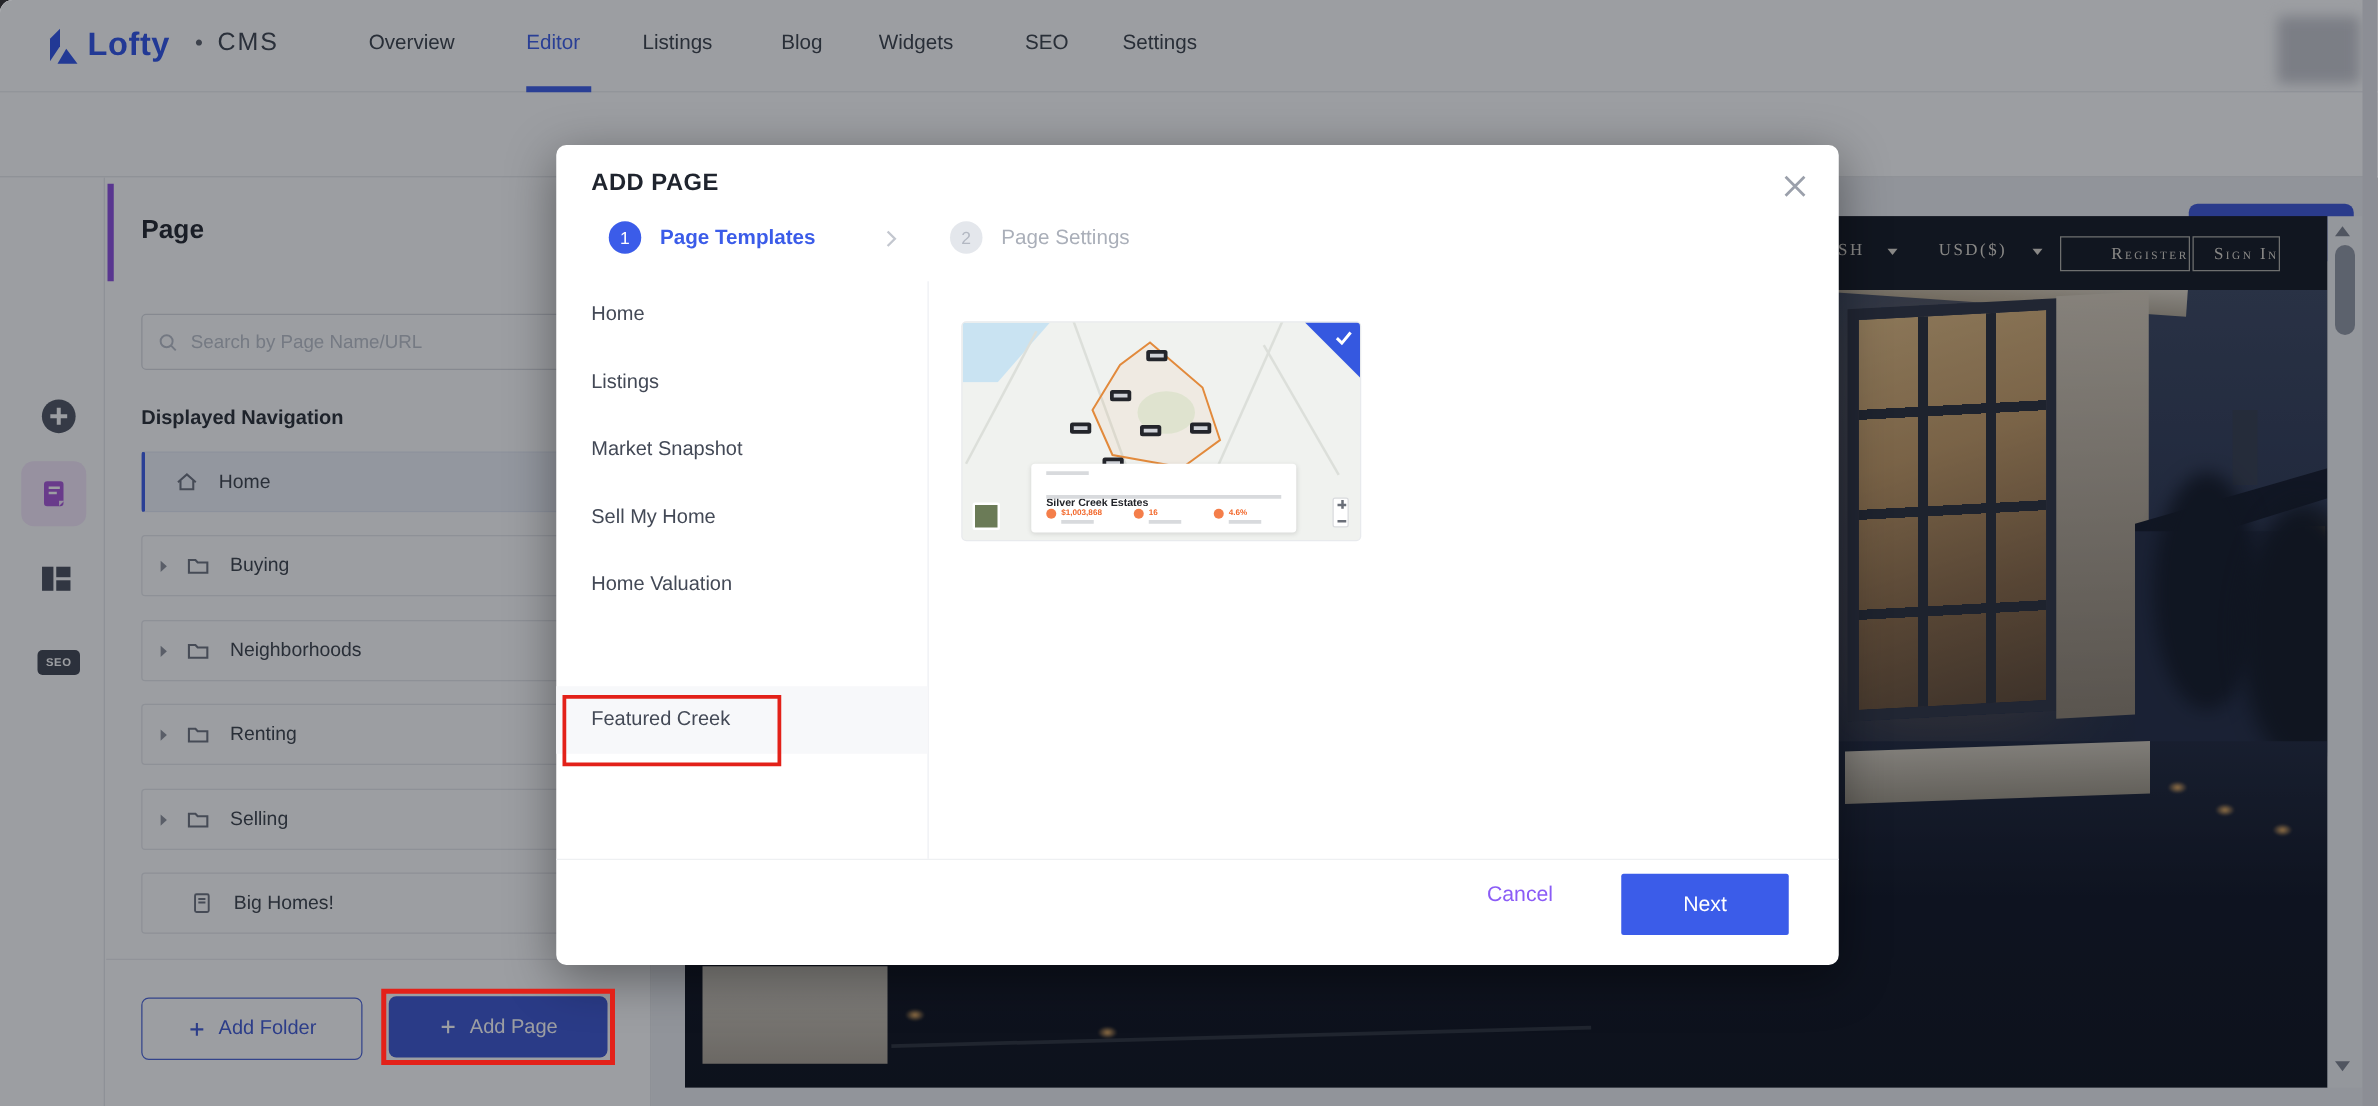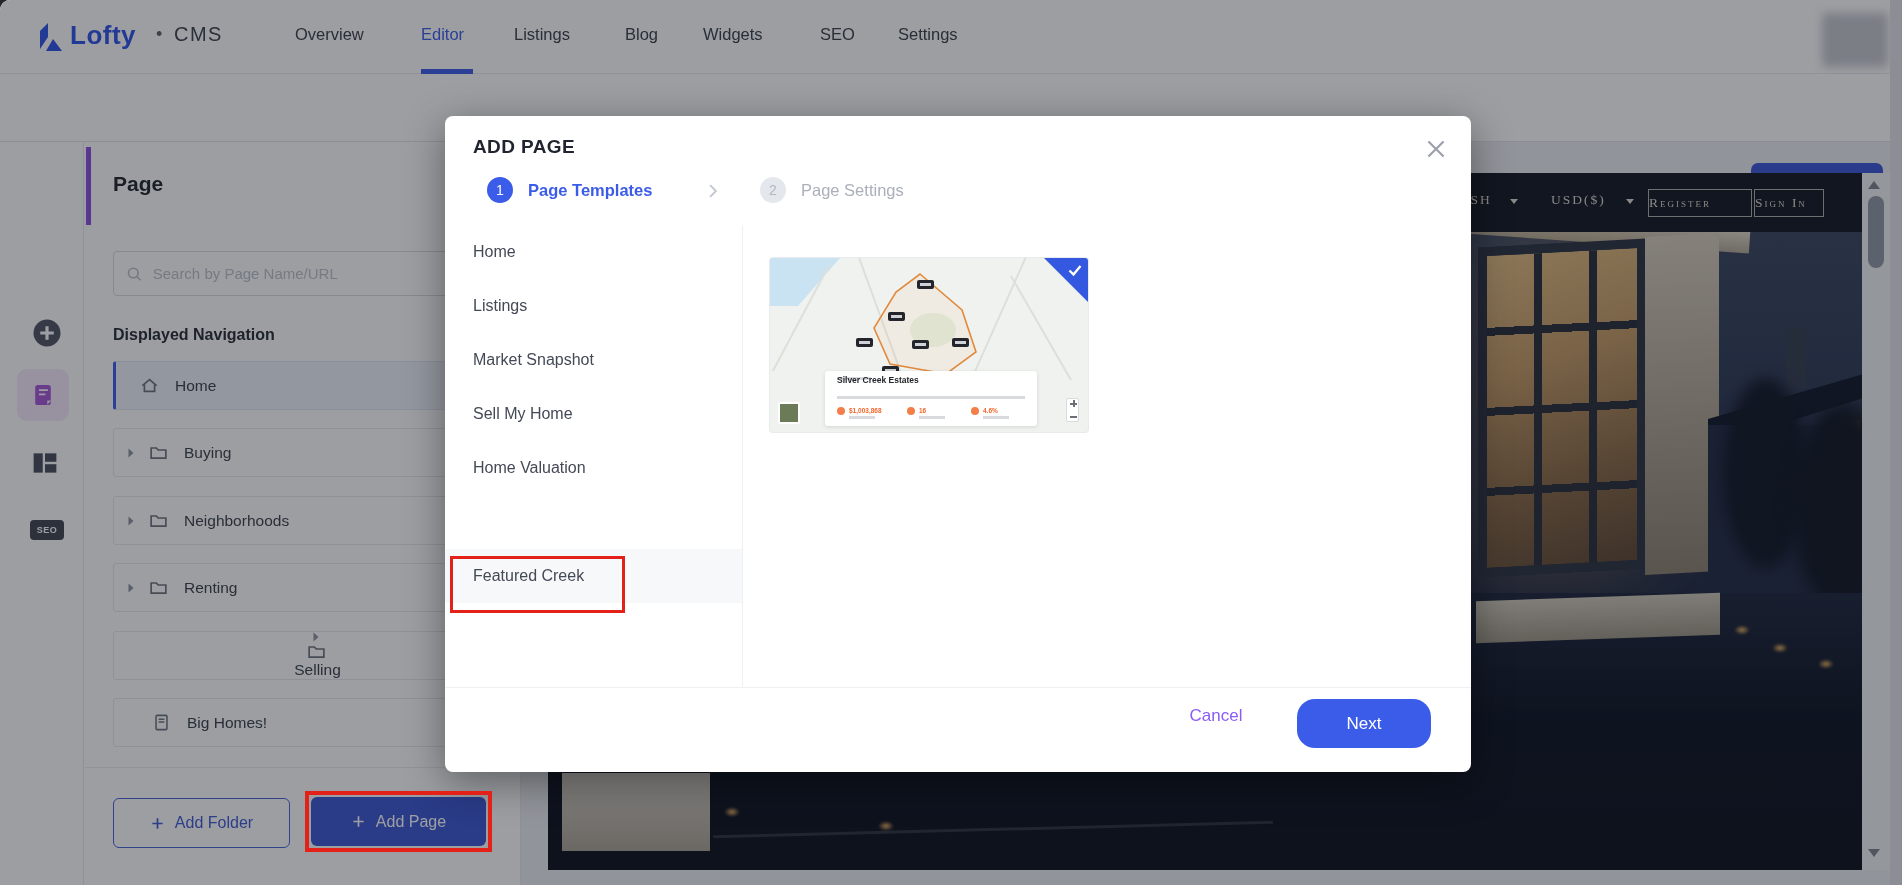--- a/index.html
+++ b/index.html
@@ -51,21 +51,21 @@
   .nav-row .row-label { margin-left:16px; font-size:15.5px; color:#3a4049; }
   .panel-footline { position:absolute; left:85px; top:767px; width:436px; height:1px; background:#ececef; }
   .add-folder-btn { position:absolute; left:113px; top:798px; width:177px; height:50px; border:1.5px solid #4a63d8; border-radius:6px; color:#3f58d4; font-size:16px; display:flex; align-items:center; justify-content:center; gap:10px; background:#fff; cursor:pointer; }
   .add-page-btn { position:absolute; left:311px; top:797px; width:175px; height:49px; border-radius:6px; background:#3c55d0; color:#fff; font-size:16px; display:flex; align-items:center; justify-content:center; gap:10px; cursor:pointer; }
   .red-box { position:absolute; border:4px solid #e32119; z-index:120; pointer-events:none; }
 
   
   .canvas { position:absolute; left:548px; top:173px; width:1314px; height:697px; background:#0d1220; overflow:hidden; }
   .site-header { position:absolute; left:0; top:0; width:1314px; height:59px; background:#10151f; }
   .site-serif { font-family:"Liberation Serif", serif; font-variant:small-caps; letter-spacing:2px; color:#ded9cf; }
-  .site-btn { position:absolute; top:16px; height:28px; border:1px solid rgba(230,225,215,0.75); display:flex; align-items:center; justify-content:flex-start; font-size:13.5px; cursor:pointer; }
+  .site-btn { position:absolute; top:16px; height:28px; border:1px solid rgba(230,225,215,0.75); display:flex; align-items:center; justify-content:flex-end; font-size:13.5px; cursor:pointer; }
   .sky { position:absolute; left:0; top:59px; width:1314px; height:370px; background:linear-gradient(180deg,#39455f 0%, #2a3450 55%, #1f2840 100%); }
   .ground { position:absolute; left:0; top:420px; width:1314px; height:277px; background:linear-gradient(180deg,#1c2439 0%, #0c1120 45%, #0a0e19 100%); }
   .glow { position:absolute; width:16px; height:10px; border-radius:50%; background:radial-gradient(ellipse at center, #f2b462 0%, rgba(242,180,98,0) 70%); filter:blur(1px); }
 
   
   .pv-scroll { position:absolute; left:1862px; top:173px; width:28px; height:697px; background:#f2f3f5; }
   .pv-thumb { position:absolute; left:1868px; top:196px; width:16px; height:72px; border-radius:8px; background:#9298a4; }
   .tri-up { width:0; height:0; border-left:6px solid transparent; border-right:6px solid transparent; border-bottom:8px solid #7c828e; position:absolute; }
   .tri-dn { width:0; height:0; border-left:6px solid transparent; border-right:6px solid transparent; border-top:8px solid #7c828e; position:absolute; }
   .browser-scroll { position:absolute; left:1890px; top:0; width:12px; height:885px; background:#e3e4e8; }
@@ -78,21 +78,21 @@
   .step-circle.active { background:#3b5ce9; color:#fff; }
   .step-circle.inactive { background:#e4e7ec; color:#b3b8c2; }
   .step-label { position:absolute; font-size:16.5px; }
   .step-label.active { color:#3b5ce9; cursor:pointer; }
   .step-label.inactive { color:#aaafb9; }
   .tpl-divider { position:absolute; left:297px; top:109px; width:1px; height:462px; background:#eef0f4; }
   .tpl-row { position:absolute; left:0; width:297px; height:54px; display:flex; align-items:center; padding-left:28px; font-size:16px; color:#434956; cursor:pointer; }
   .tpl-row.selected { background:#f7f8fa; }
   .modal-footer { position:absolute; left:0; top:571px; width:1026px; height:85px; border-top:1px solid #eef0f2; }
   .cancel-btn { position:absolute; left:731px; top:590px; width:80px; font-size:17px; color:#8b5cf6; text-align:center; cursor:pointer; }
-  .next-btn { position:absolute; left:852px; top:583px; width:134px; height:49px; border-radius:18px; background:#3b5ce9; color:#fff; font-size:17px; display:flex; align-items:center; justify-content:center; cursor:pointer; }
+  .next-btn { position:absolute; left:852px; top:583px; width:134px; height:49px; border-radius:2px; background:#3b5ce9; color:#fff; font-size:17px; display:flex; align-items:center; justify-content:center; cursor:pointer; }
 
   
   .thumb { position:absolute; left:325px; top:142px; width:318px; height:174px; border-radius:3px; overflow:hidden; background:#f0f2ef; box-shadow:0 0 0 1px #e8eaed; cursor:pointer; }
   .pill { position:absolute; width:17px; height:9px; border-radius:2px; background:#23252b; }
   .pill::after { content:""; position:absolute; left:3px; top:3px; width:11px; height:2.5px; background:#cfd2d8; }
   .thumb-card { position:absolute; left:55px; top:113px; width:212px; height:55px; background:#ffffff; border-radius:3px; box-shadow:0 1px 4px rgba(0,0,0,0.12); }
   .stat-val { font-size:6.5px; font-weight:bold; color:#f2672a; }
   .stat-dot { width:8px; height:8px; border-radius:50%; background:#f2672a; opacity:0.85; }
   .stat-cap { width:26px; height:2.5px; background:#d8dadd; margin-top:2px; }
   .gray-line { background:#d8dadd; position:absolute; }
@@ -243,21 +243,21 @@
   </div>
   <div class="nav-row" style="top:563px;">
     <svg class="caret-ico" width="8" height="10" viewBox="0 0 6 10">
         <polygon points="0.5,0.5 0.5,9.5 5.5,5" fill="#8d929c"></polygon>
       </svg>
     <svg class="row-ico" width="19" height="19" viewBox="0 0 16 16" fill="none" stroke="currentColor" stroke-width="1.4">
       <path d="M1.8 12.8 V4.2 H6.2 L7.7 5.9 H14.2 V12.8 Z"></path>
     </svg>
     <span class="row-label">Renting</span>
   </div>
-  <div class="nav-row" style="top:631px;flex-direction:column;">
+  <div class="nav-row" style="top:631px;">
     <svg class="caret-ico" width="8" height="10" viewBox="0 0 6 10">
         <polygon points="0.5,0.5 0.5,9.5 5.5,5" fill="#8d929c"></polygon>
       </svg>
     <svg class="row-ico" width="19" height="19" viewBox="0 0 16 16" fill="none" stroke="currentColor" stroke-width="1.4">
       <path d="M1.8 12.8 V4.2 H6.2 L7.7 5.9 H14.2 V12.8 Z"></path>
     </svg>
     <span class="row-label">Selling</span>
   </div>
   <div class="nav-row no-caret" style="top:698px;">
     <svg class="row-ico" width="19" height="19" viewBox="0 0 16 16" fill="none" stroke="currentColor" stroke-width="1.3">
@@ -374,21 +374,21 @@
       <div class="pill" style="left:182px;top:80px;"></div>
       <div class="pill" style="left:112px;top:108px;"></div>
       <div class="abs" style="left:8px;top:144px;width:22px;height:22px;background:#6b7b57;border:2px solid #fff;border-radius:2px;"></div>
       <div class="abs" style="left:296px;top:140px;width:13px;height:24px;background:#fff;border:1px solid #d8dadd;border-radius:2px;">
         <div style="position:absolute;left:3px;top:4px;width:7px;height:1.5px;background:#6a6f78;"></div>
         <div style="position:absolute;left:6px;top:1px;width:1.5px;height:7px;background:#6a6f78;"></div>
         <div style="position:absolute;left:3px;top:17px;width:7px;height:1.5px;background:#6a6f78;"></div>
       </div>
       <div class="thumb-card">
         <div class="gray-line" style="left:12px;top:6px;width:34px;height:3px;"></div>
-        <div class="abs" style="left:12px;top:4px;font-size:8.5px;font-weight:bold;color:#23252b;">Silver Creek Estates</div>
+        <div class="abs" style="left:12px;top:26px;font-size:8.5px;font-weight:bold;color:#23252b;">Silver Creek Estates</div>
         <div class="gray-line" style="left:12px;top:25px;width:188px;height:2.5px;"></div>
         <div class="abs" style="left:12px;top:36px;display:flex;align-items:flex-start;gap:4px;">
           <div class="stat-dot"></div>
           <div>
               <div class="stat-val">$1,003,868</div>
               <div class="stat-cap"></div>
             </div>
         </div>
         <div class="abs" style="left:82px;top:36px;display:flex;align-items:flex-start;gap:4px;">
           <div class="stat-dot"></div>

